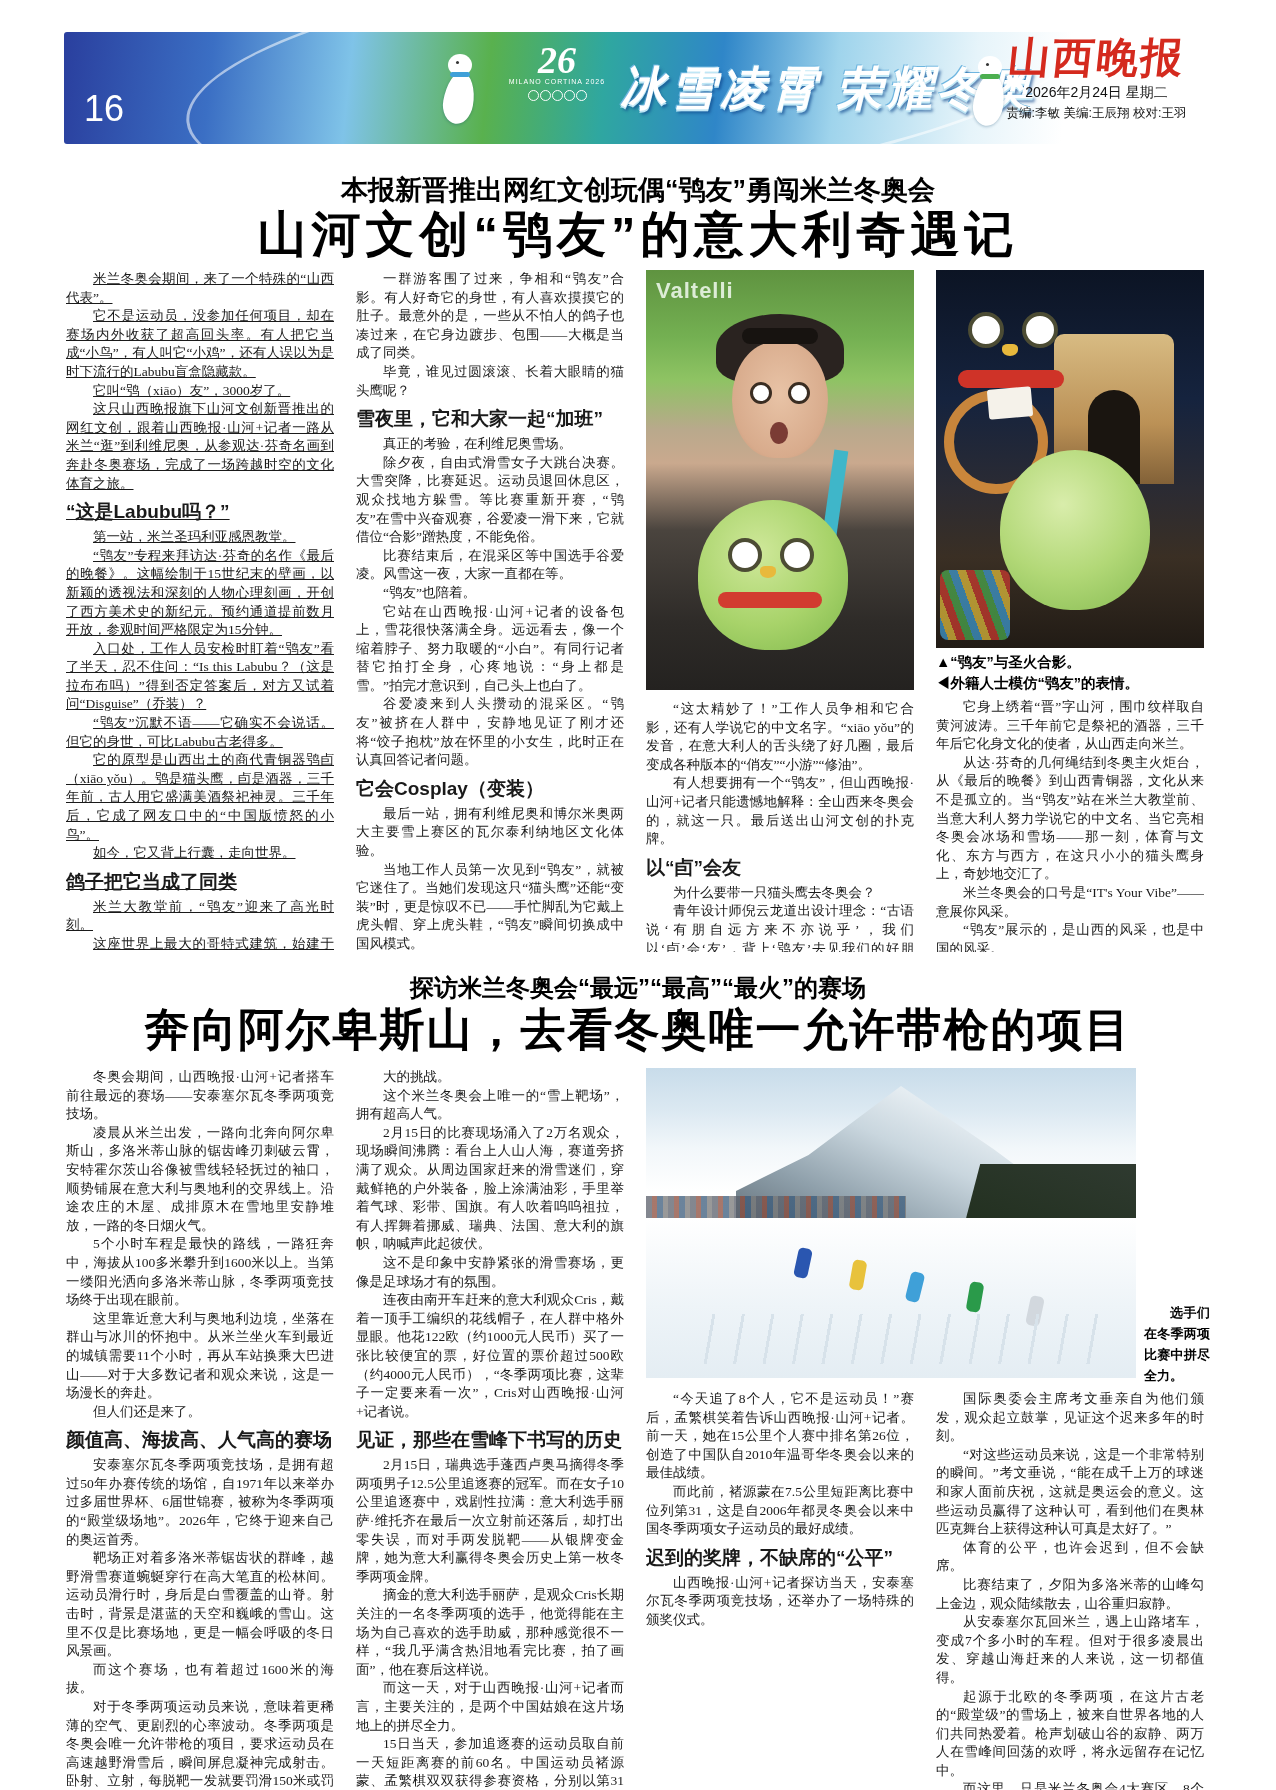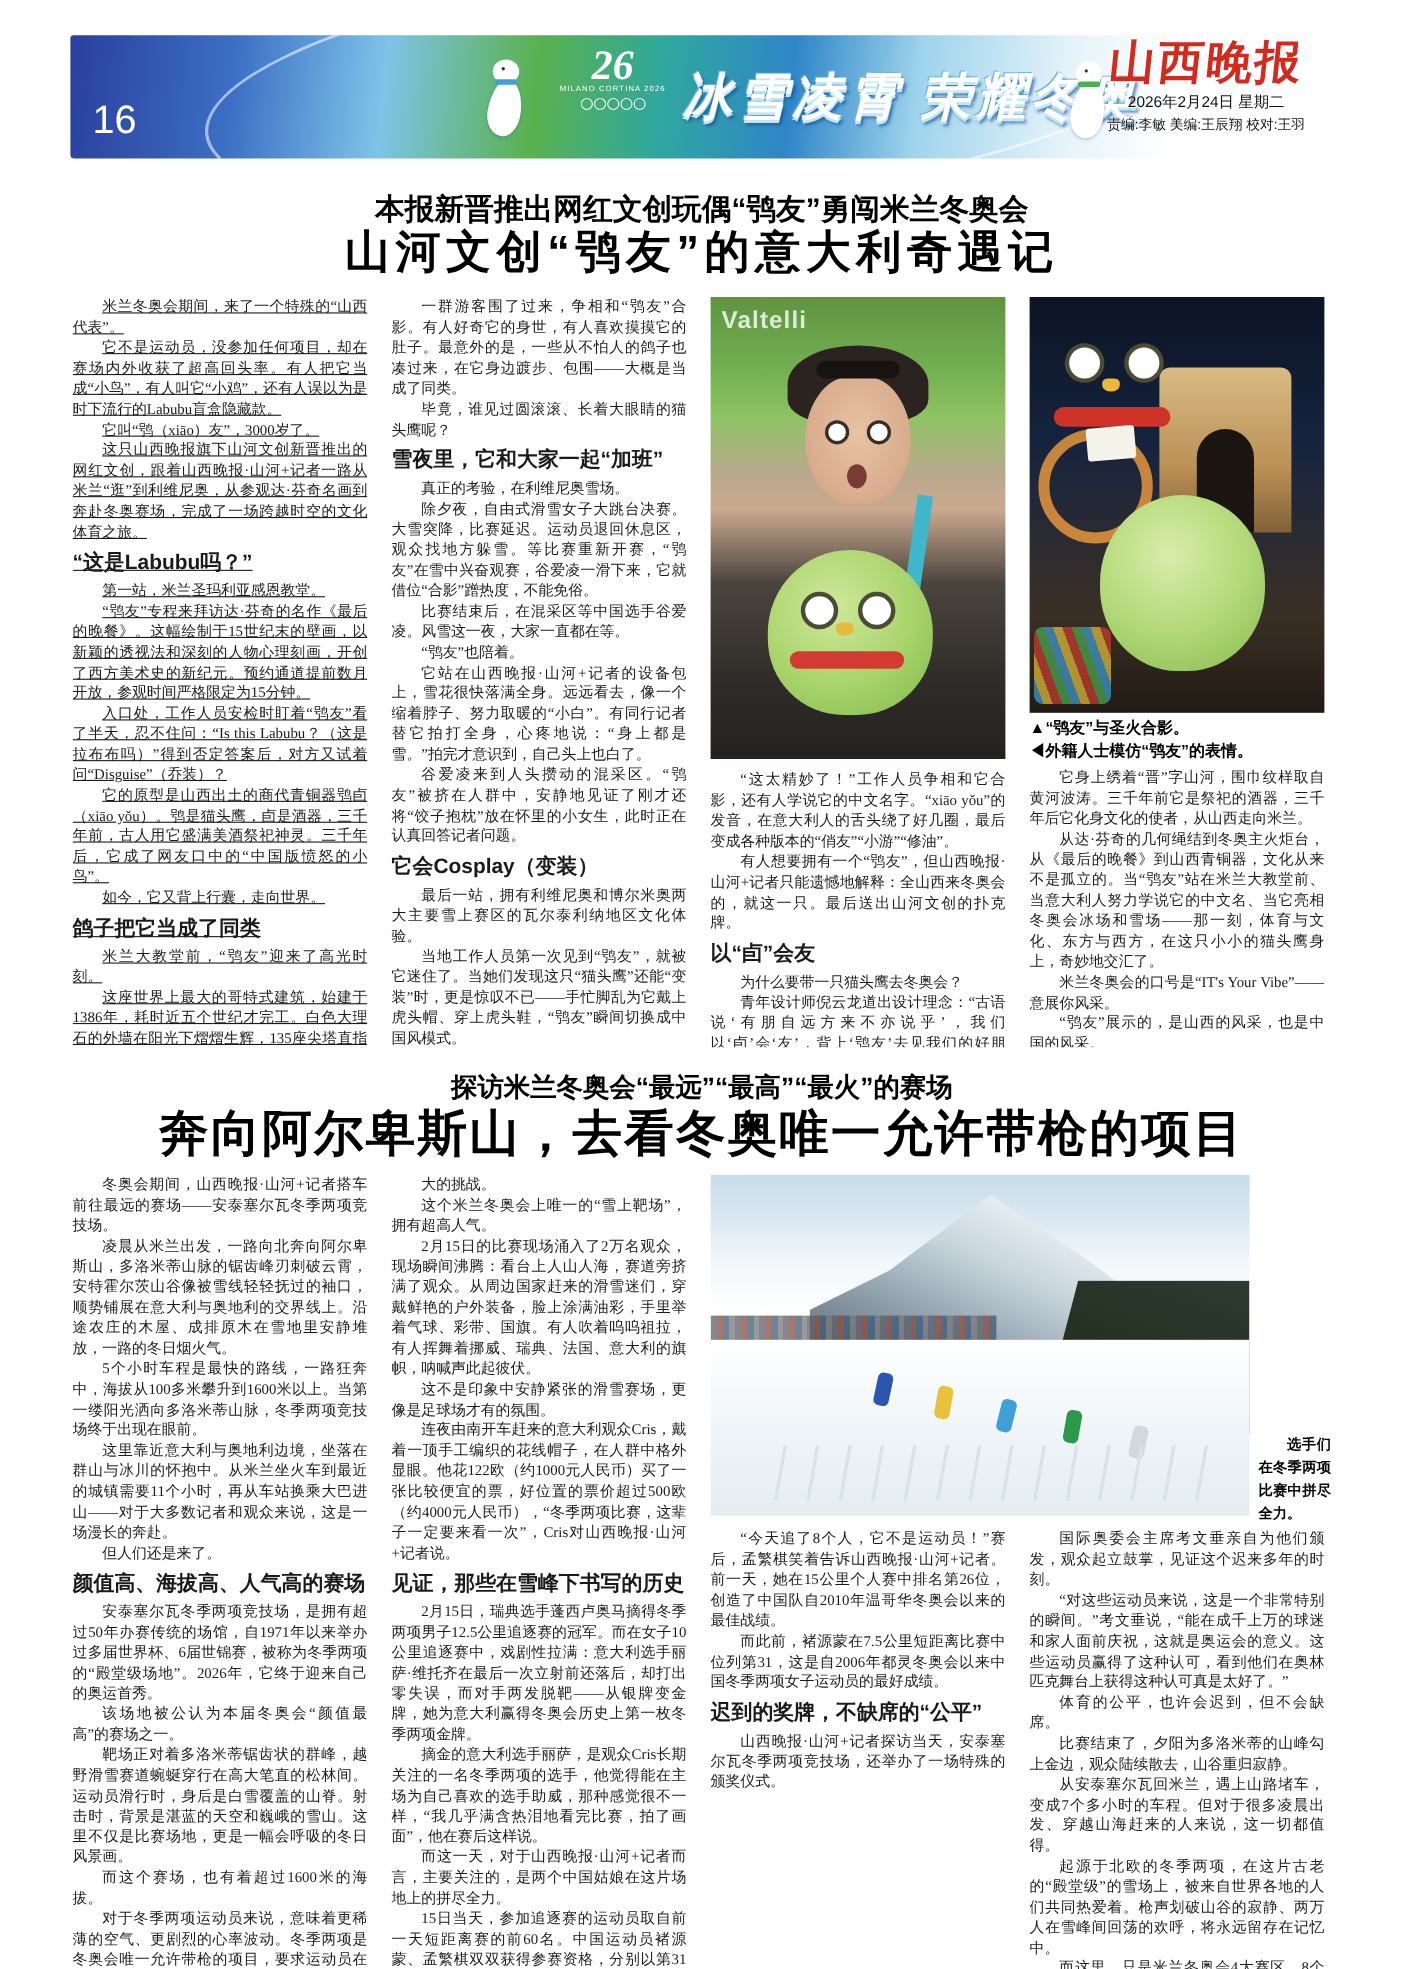--- a/index.html
+++ b/index.html
@@ -34,21 +34,21 @@
     transform:skewX(-6deg);letter-spacing:2px;line-height:48px;}
   .masthead .date{font-family:"Liberation Sans",sans-serif;font-size:14px;color:#111;margin-top:2px;}
   .masthead .staff{font-family:"Liberation Sans",sans-serif;font-size:12.5px;color:#111;margin-top:3px;}
 
   
   .kicker{position:absolute;left:0;width:1276px;text-align:center;font-family:"Liberation Sans",sans-serif;
     font-weight:bold;color:#000;}
   .headline{position:absolute;left:0;width:1276px;text-align:center;font-family:"Liberation Sans",sans-serif;
     font-weight:900;color:#000;white-space:nowrap;}
   .a1-kicker{top:172px;font-size:27px;}
-  .a1-head{top:202px;font-size:41px;letter-spacing:5px;}
+  .a1-head{top:202px;font-size:49px;letter-spacing:5px;}
   .a2-kicker{top:972px;font-size:24px;}
   .a2-head{top:1000px;font-size:45px;letter-spacing:2px;}
 
   
   .bodycol{position:absolute;width:268px;font-size:13.5px;line-height:18.6px;text-align:justify;overflow:hidden;}
   .bodycol p{margin:0;text-indent:2em;}
   .bodycol h3{font-family:"Liberation Sans",sans-serif;font-size:19px;font-weight:bold;
     margin:8px 0 5px 0;text-indent:0;line-height:22px;}
 
   .a1c1{left:66px;top:270px;height:682px;text-decoration:underline;}
@@ -169,20 +169,21 @@
 
   <div class="bodycol a1c1">
       <p>米兰冬奥会期间，来了一个特殊的“山西代表”。</p>
       <p>它不是运动员，没参加任何项目，却在赛场内外收获了超高回头率。有人把它当成“小鸟”，有人叫它“小鸡”，还有人误以为是时下流行的Labubu盲盒隐藏款。</p>
       <p>它叫“鸮（xiāo）友”，3000岁了。</p>
       <p>这只山西晚报旗下山河文创新晋推出的网红文创，跟着山西晚报·山河+记者一路从米兰“逛”到利维尼奥，从参观达·芬奇名画到奔赴冬奥赛场，完成了一场跨越时空的文化体育之旅。</p>
       <h3>“这是Labubu吗？”</h3>
       <p>第一站，米兰圣玛利亚感恩教堂。</p>
       <p>“鸮友”专程来拜访达·芬奇的名作《最后的晚餐》。这幅绘制于15世纪末的壁画，以新颖的透视法和深刻的人物心理刻画，开创了西方美术史的新纪元。预约通道提前数月开放，参观时间严格限定为15分钟。</p>
       <p>入口处，工作人员安检时盯着“鸮友”看了半天，忍不住问：“Is this Labubu？（这是拉布布吗）”得到否定答案后，对方又试着问“Disguise”（乔装）？</p>
+      <p>“鸮友”沉默不语——它确实不会说话。但它的身世，可比Labubu古老得多。</p>
       <p>它的原型是山西出土的商代青铜器鸮卣（xiāo yǒu）。鸮是猫头鹰，卣是酒器，三千年前，古人用它盛满美酒祭祀神灵。三千年后，它成了网友口中的“中国版愤怒的小鸟”。</p>
       <p>如今，它又背上行囊，走向世界。</p>
       <h3>鸽子把它当成了同类</h3>
       <p>米兰大教堂前，“鸮友”迎来了高光时刻。</p>
       <p>这座世界上最大的哥特式建筑，始建于1386年，耗时近五个世纪才完工。白色大理石的外墙在阳光下熠熠生辉，135座尖塔直指苍穹。</p>
     </div>
   <div class="bodycol a1c2">
       <p>一群游客围了过来，争相和“鸮友”合影。有人好奇它的身世，有人喜欢摸摸它的肚子。最意外的是，一些从不怕人的鸽子也凑过来，在它身边踱步、包围——大概是当成了同类。</p>
       <p>毕竟，谁见过圆滚滚、长着大眼睛的猫头鹰呢？</p>
       <h3>雪夜里，它和大家一起“加班”</h3>
@@ -253,21 +254,20 @@
   <div class="headline a2-head">奔向阿尔卑斯山，去看冬奥唯一允许带枪的项目</div>
 
   <div class="bodycol a2c1">
       <p>冬奥会期间，山西晚报·山河+记者搭车前往最远的赛场——安泰塞尔瓦冬季两项竞技场。</p>
       <p>凌晨从米兰出发，一路向北奔向阿尔卑斯山，多洛米蒂山脉的锯齿峰刃刺破云霄，安特霍尔茨山谷像被雪线轻轻抚过的袖口，顺势铺展在意大利与奥地利的交界线上。沿途农庄的木屋、成排原木在雪地里安静堆放，一路的冬日烟火气。</p>
       <p>5个小时车程是最快的路线，一路狂奔中，海拔从100多米攀升到1600米以上。当第一缕阳光洒向多洛米蒂山脉，冬季两项竞技场终于出现在眼前。</p>
       <p>这里靠近意大利与奥地利边境，坐落在群山与冰川的怀抱中。从米兰坐火车到最近的城镇需要11个小时，再从车站换乘大巴进山——对于大多数记者和观众来说，这是一场漫长的奔赴。</p>
       <p>但人们还是来了。</p>
       <h3>颜值高、海拔高、人气高的赛场</h3>
       <p>安泰塞尔瓦冬季两项竞技场，是拥有超过50年办赛传统的场馆，自1971年以来举办过多届世界杯、6届世锦赛，被称为冬季两项的“殿堂级场地”。2026年，它终于迎来自己的奥运首秀。</p>
-      <p>该场地被公认为本届冬奥会“颜值最高”的赛场之一。</p>
       <p>靶场正对着多洛米蒂锯齿状的群峰，越野滑雪赛道蜿蜒穿行在高大笔直的松林间。运动员滑行时，身后是白雪覆盖的山脊。射击时，背景是湛蓝的天空和巍峨的雪山。这里不仅是比赛场地，更是一幅会呼吸的冬日风景画。</p>
       <p>而这个赛场，也有着超过1600米的海拔。</p>
       <p>对于冬季两项运动员来说，意味着更稀薄的空气、更剧烈的心率波动。冬季两项是冬奥会唯一允许带枪的项目，要求运动员在高速越野滑雪后，瞬间屏息凝神完成射击。卧射、立射，每脱靶一发就要罚滑150米或罚时1分钟。而在高原环境下，心率控制成为最</p>
     </div>
   <div class="bodycol a2c2">
       <p>大的挑战。</p>
       <p>这个米兰冬奥会上唯一的“雪上靶场”，拥有超高人气。</p>
       <p>2月15日的比赛现场涌入了2万名观众，现场瞬间沸腾：看台上人山人海，赛道旁挤满了观众。从周边国家赶来的滑雪迷们，穿戴鲜艳的户外装备，脸上涂满油彩，手里举着气球、彩带、国旗。有人吹着呜呜祖拉，有人挥舞着挪威、瑞典、法国、意大利的旗帜，呐喊声此起彼伏。</p>
       <p>这不是印象中安静紧张的滑雪赛场，更像是足球场才有的氛围。</p>
       <p>连夜由南开车赶来的意大利观众Cris，戴着一顶手工编织的花线帽子，在人群中格外显眼。他花122欧（约1000元人民币）买了一张比较便宜的票，好位置的票价超过500欧（约4000元人民币），“冬季两项比赛，这辈子一定要来看一次”，Cris对山西晚报·山河+记者说。</p>

